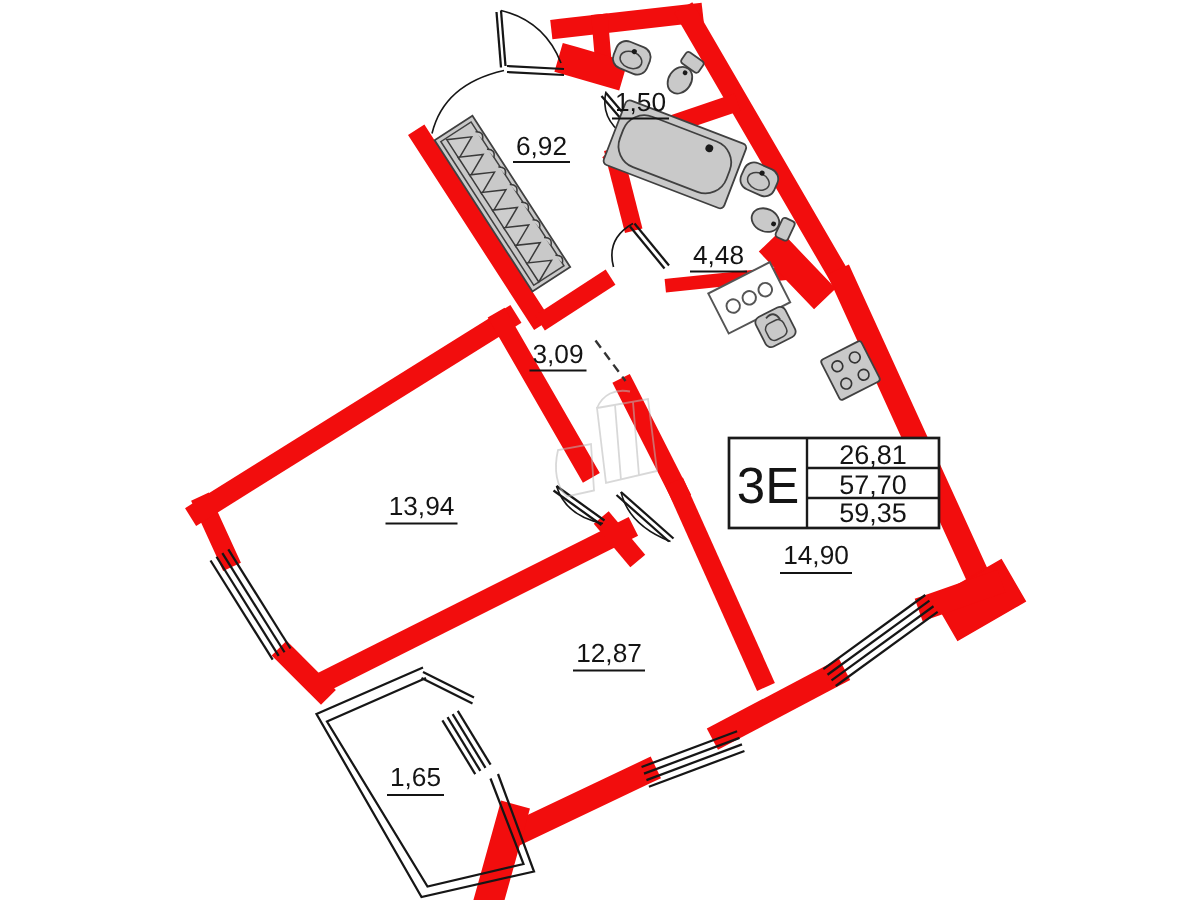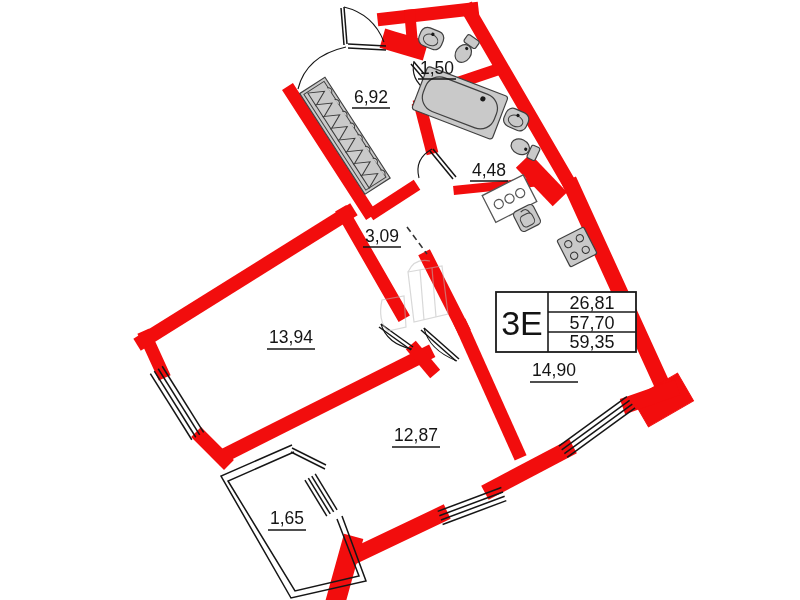--- a/index.html
+++ b/index.html
@@ -1,17 +1,17 @@
 <!DOCTYPE html>
 <html><head>
 <meta charset="utf-8">
 <style>
   html,body{margin:0;padding:0;background:#ffffff;}
   .stage{position:relative;width:700px;height:600px;background:#ffffff;overflow:hidden;
-         font-family:"Liberation Sans", sans-serif;padding-left:10px;}
+         font-family:"Liberation Sans", sans-serif;}
   svg{display:block}
   .room-label{font-family:"Liberation Sans",sans-serif;font-size:17.5px;fill:#141414;}
   .table-val{font-family:"Liberation Sans",sans-serif;font-size:18px;fill:#141414;}
   .unit-type{font-family:"Liberation Sans",sans-serif;font-size:34px;fill:#141414;}
   .wall{stroke:#f20d0d;stroke-linecap:square;}
   .thin{stroke:#161616;stroke-width:1.5;fill:none;}
   .arc{stroke:#161616;stroke-width:1.1;fill:none;}
   .underline{stroke:#141414;stroke-width:1.4;}
   .fix{fill:#c9c9c9;stroke:#404040;stroke-width:1.2;}
   .fixline{stroke:#404040;stroke-width:1.2;fill:none;}

